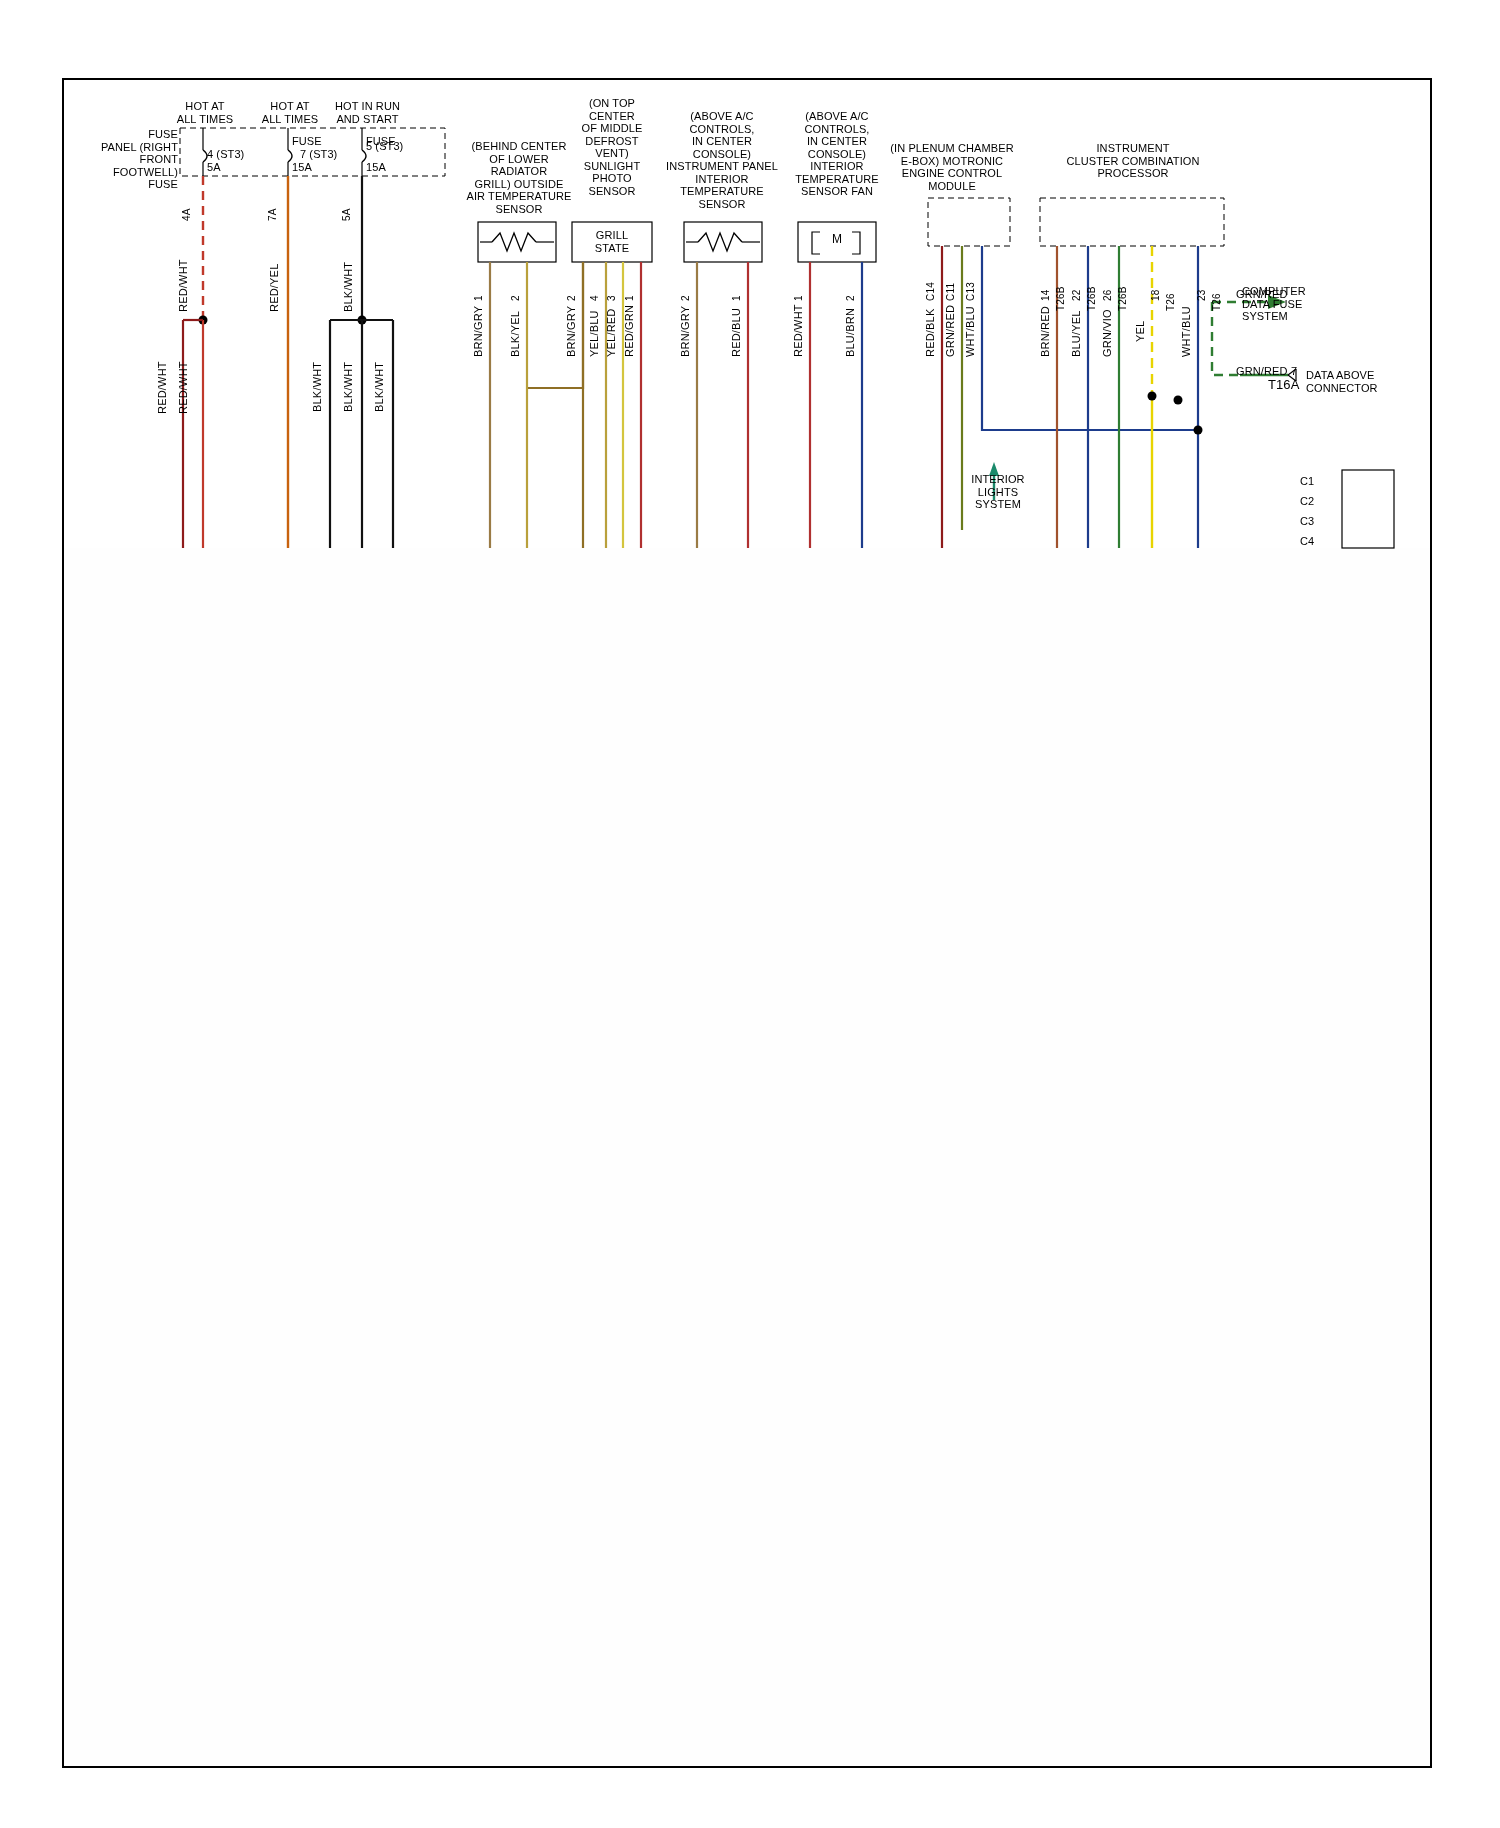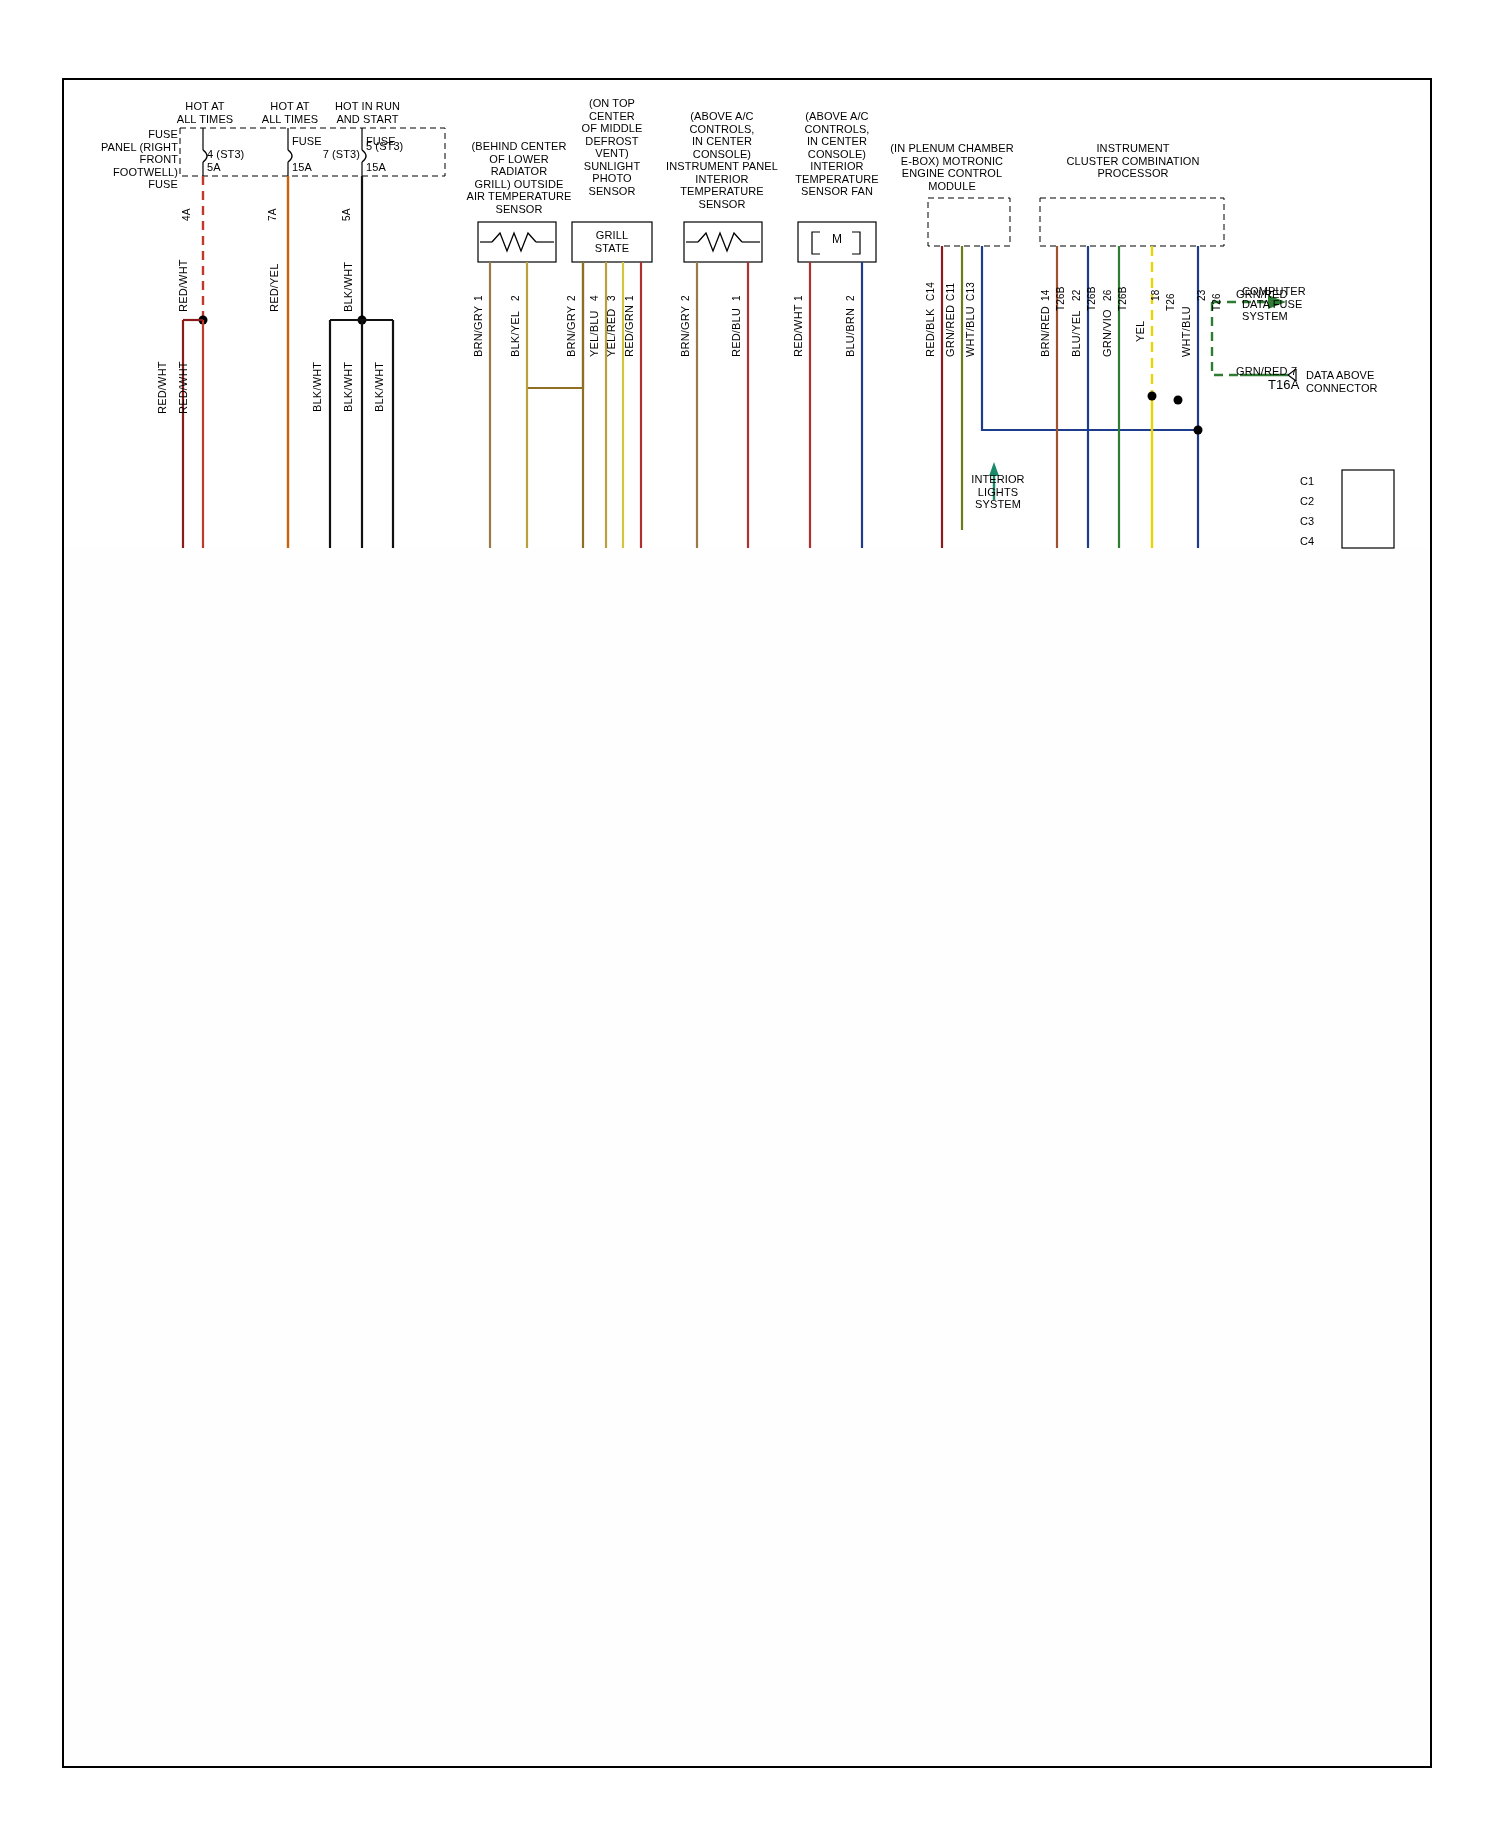--- a/index.html
+++ b/index.html
@@ -275,21 +275,21 @@
   <div class="lbl left" style="left:68px; top:128px; width:110px;">FUSE
 PANEL (RIGHT
 FRONT
 FOOTWELL)
 FUSE</div>
 
   <div class="lbl lt" style="left:207px; top:148px; width:70px;">4 (ST3)</div>
   <div class="lbl lt" style="left:207px; top:161px; width:70px;">5A</div>
 
   <div class="lbl lt" style="left:292px; top:135px; width:70px;">FUSE</div>
-  <div class="lbl lt" style="left:290px; top:148px; width:70px;text-align:right;">7 (ST3)</div>
+  <div class="lbl lt" style="left:300px; top:148px; width:70px;">7 (ST3)</div>
   <div class="lbl lt" style="left:292px; top:161px; width:70px;">15A</div>
 
   <div class="lbl lt" style="left:366px; top:135px; width:70px;">FUSE</div>
   <div class="lbl lt" style="left:366px; top:140px; width:70px;">5 (ST3)</div>
   <div class="lbl lt" style="left:366px; top:161px; width:70px;">15A</div>
 
   <div class="lbl" style="left:452px; top:140px; width:134px;">(BEHIND CENTER
 OF LOWER
 RADIATOR
 GRILL) OUTSIDE

